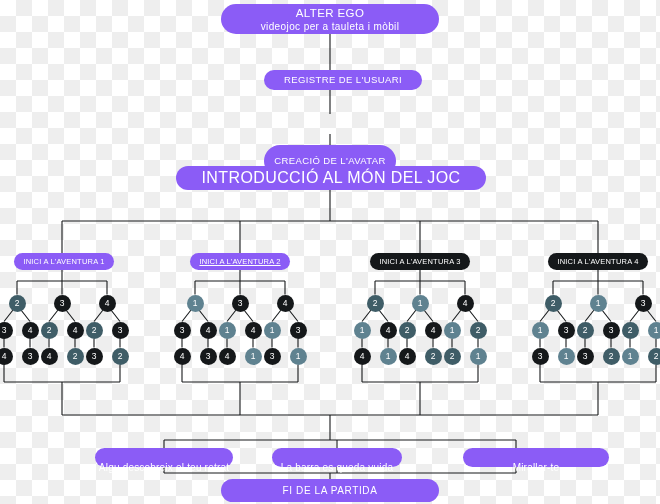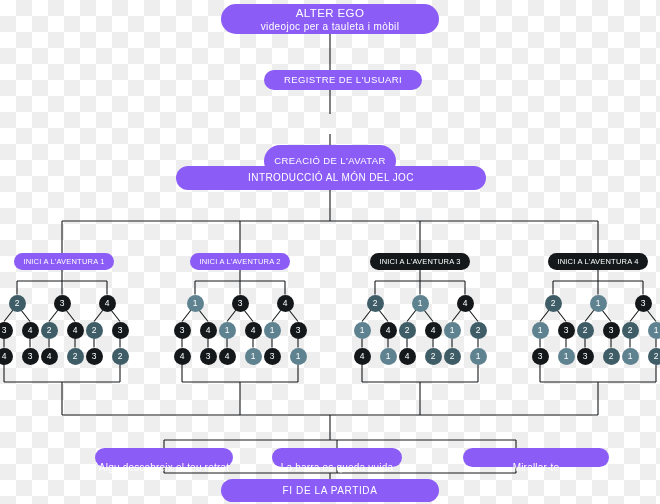--- a/index.html
+++ b/index.html
@@ -50,21 +50,21 @@
   .pill-title {
     font-size: 11.5px;
     line-height: 14px;
   }
   .pill-sub {
     font-size: 10px;
     line-height: 13px;
     font-weight: 300;
   }
   .pill-step { font-size: 9.5px; line-height: 12px; }
-  .pill-intro { font-size: 10px; line-height: 12px; }
+  .pill-intro { font-size: 16px; line-height: 12px; }
   .pill-adv { font-size: 7.5px; line-height: 10px; letter-spacing: 0.2px; }
   .pill-end { font-size: 10px; line-height: 11px; letter-spacing: 0.2px; margin-top: 19px; }
   .pill-final { font-size: 10px; line-height: 14px; letter-spacing: 0.6px; }
 
   .node {
     position: absolute;
     width: 17px;
     height: 17px;
     border-radius: 50%;
     display: flex;
@@ -214,21 +214,21 @@
     <div class="pill-step">CREACIÓ DE L'AVATAR</div>
   </div>
 
   <div class="pill teal" style="left:176px; top:166px; width:310px; height:24px;">
     <div class="pill-intro">INTRODUCCIÓ AL MÓN DEL JOC</div>
   </div>
 
   <div class="pill teal" style="left:14px; top:253px; width:100px; height:17px;">
     <div class="pill-adv">INICI A L'AVENTURA 1</div>
   </div>
-  <div class="pill teal" style="left:190px; top:253px; width:100px; height:17px;">
+  <div class="pill teal" style="left:190px; top:253px; width:100px; height:17px;text-decoration:underline;">
     <div class="pill-adv">INICI A L'AVENTURA 2</div>
   </div>
   <div class="pill dark" style="left:370px; top:253px; width:100px; height:17px;">
     <div class="pill-adv">INICI A L'AVENTURA 3</div>
   </div>
   <div class="pill dark" style="left:548px; top:253px; width:100px; height:17px;">
     <div class="pill-adv">INICI A L'AVENTURA 4</div>
   </div>
 
   <div class="pill teal" style="left:95px; top:448px; width:138px; height:19px;">

